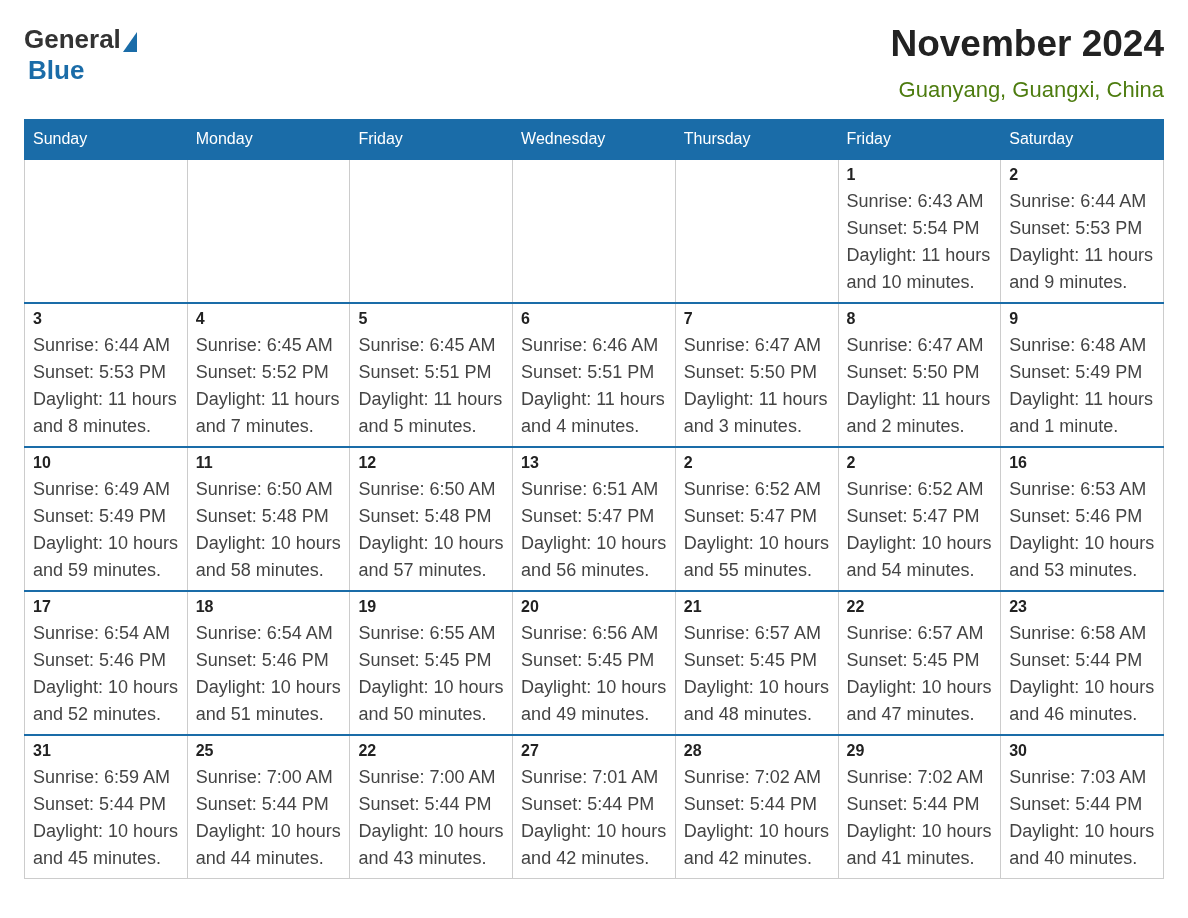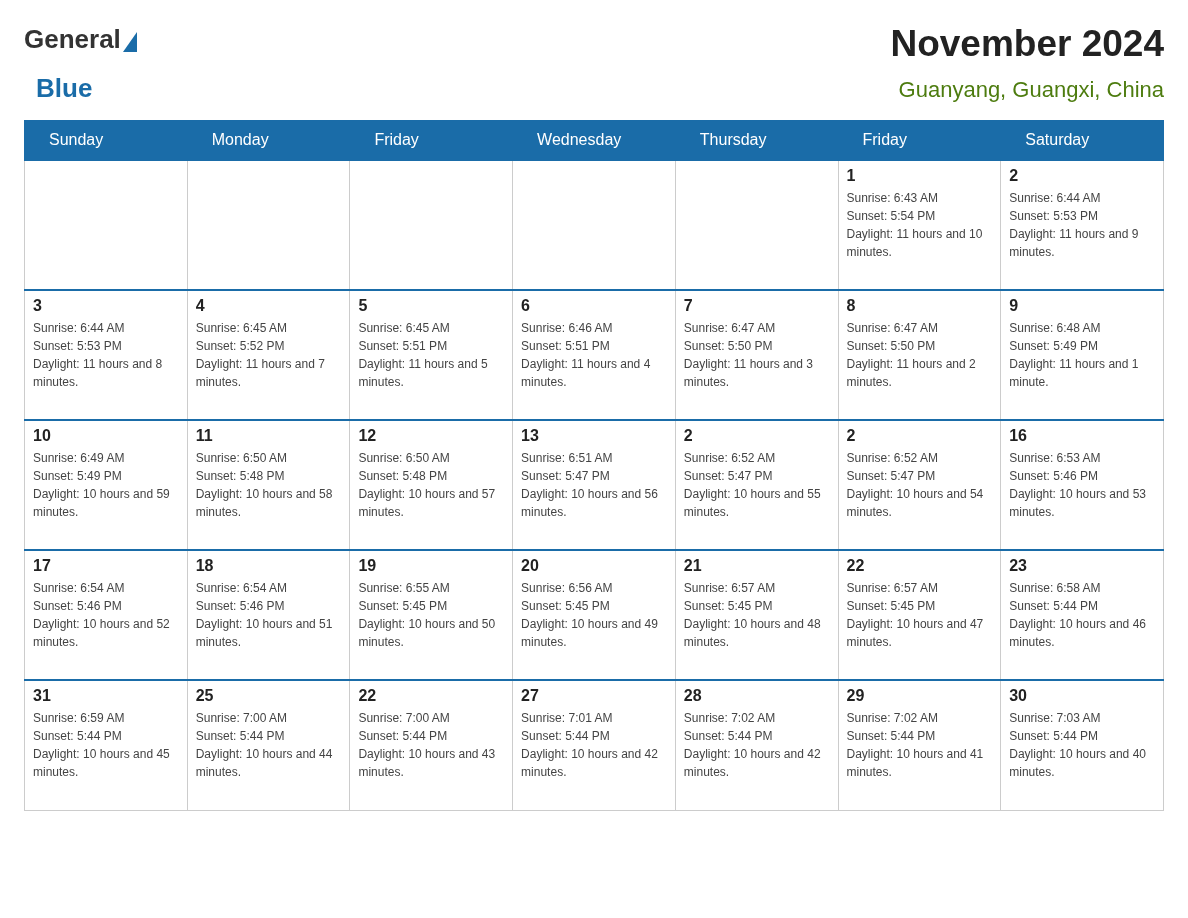--- a/index.html
+++ b/index.html
@@ -13,21 +13,20 @@
     .header {
       display: flex;
       justify-content: space-between;
       align-items: flex-start;
       margin-bottom: 16px;
     }
     .logo {
       display: flex;
       flex-direction: column;
       align-items: flex-start;
-      gap: 18px;
     }
     .logo-top {
       display: flex;
       align-items: center;
       font-size: 26px;
       font-weight: bold;
       color: #333;
     }
     .logo-general {
       color: #333;
@@ -38,21 +37,21 @@
       border-left: 14px solid transparent;
       border-bottom: 20px solid #1a6ca8;
       margin: 0 2px;
       position: relative;
       top: 2px;
     }
     .logo-blue {
       color: #1a6ca8;
       font-size: 26px;
       font-weight: bold;
-      margin-left: 12px;
+      margin-left: 4px;
     }
     .title-section {
       text-align: right;
     }
     .main-title {
       font-size: 37px;
       font-weight: bold;
       color: #222;
       line-height: 1.1;
     }
@@ -62,21 +61,21 @@
       margin-top: 12px;
     }
     .calendar {
       width: 100%;
       border-collapse: collapse;
       table-layout: fixed;
     }
     .calendar th {
       background-color: #1a6ca8;
       color: #fff;
-      padding: 10px 24px;
+      padding: 10px 8px;
       font-size: 16px;
       font-weight: normal;
       text-align: left;
       border: 1px solid #1a6ca8;
     }
     .calendar td {
       vertical-align: top;
       padding: 6px 8px;
       border: 1px solid #ccc;
       border-top: 2px solid #1a6ca8;
@@ -86,21 +85,21 @@
       width: 14.28%;
     }
     .day-number {
       font-size: 16px;
       font-weight: bold;
       color: #222;
       margin-bottom: 4px;
       display: block;
     }
     .day-info {
-      font-size: 12px;
+      font-size: 18px;
       color: #444;
       line-height: 1.5;
     }
     .empty-cell {
       background: #fff;
       border-top: 2px solid #1a6ca8;
     }
   </style>
 </head>
 <body>

